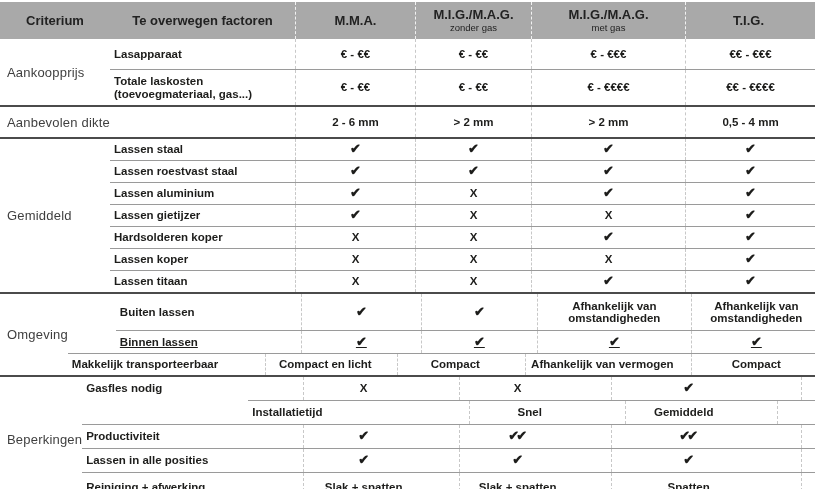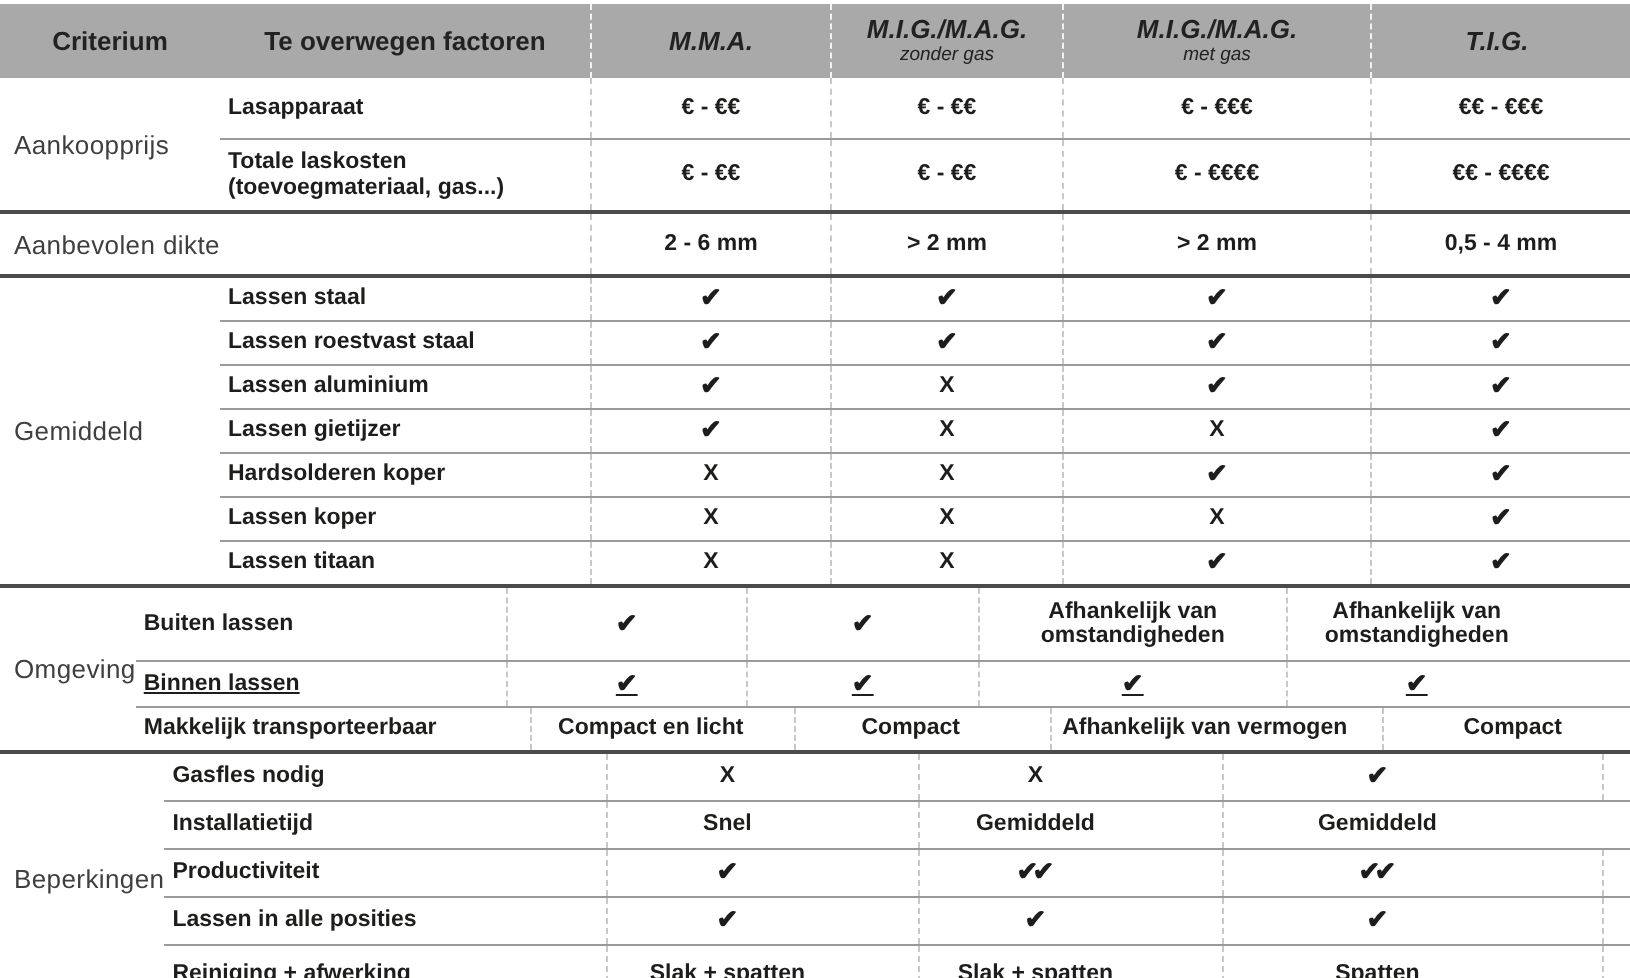--- a/index.html
+++ b/index.html
@@ -13,32 +13,32 @@
     --dash-header:#f2f2f2;
   }
   html,body{margin:0;padding:0;background:#ffffff;}
   body{font-family:"Liberation Sans", sans-serif;color:var(--text);}
   .page{width:815px;height:489px;background:#ffffff;overflow:hidden;position:relative;}
 
   
   .header{display:flex;height:37px;background:var(--header-bg);margin-top:2px;}
   .hcell{box-sizing:border-box;display:flex;flex-direction:column;align-items:center;justify-content:center;
          color:var(--header-text);font-weight:bold;font-size:13px;line-height:13px;}
-  .hcell.sep{border-left:1px dashed var(--dash-header);font-style:italic;}
+  .hcell.sep{border-left:1px dashed var(--dash-header);}
   .h0{width:110px;}.h1{width:185px;}.h2{width:120px;}.h3{width:116px;}.h4{width:154px;}.h5{width:116px;padding-left:10px;}
   .hsub{font-weight:normal;font-size:9.5px;line-height:11px;margin-top:1px;}
 
   
   .tbody{display:flex;flex-direction:column;}
   .group{display:flex;}
   .group + .group{border-top:2px solid var(--group-line);}
   .crit{box-sizing:border-box;width:110px;display:flex;align-items:center;padding-left:7px;
         font-size:13px;font-weight:300;letter-spacing:.2px;color:var(--crit-text);}
   .crit.wide{width:295px;}
-  .rows{flex:1;display:flex;flex-direction:column;}
+  .rows{flex:1;display:flex;flex-direction:column;align-items:flex-end;}
   .row{display:flex;align-items:stretch;}
   .row + .row{border-top:1px solid var(--row-line);}
   .factor{box-sizing:border-box;width:185px;display:flex;align-items:center;padding:2px 2px 2px 4px;
           font-size:11.5px;font-weight:bold;line-height:13px;white-space:pre-line;}
   .val{box-sizing:border-box;display:flex;align-items:center;justify-content:center;text-align:center;
        border-left:1px dashed var(--dash-body);font-size:11.5px;font-weight:bold;line-height:12.5px;padding:2px 3px;}
   .v0{width:120px;}.v1{width:116px;}.v2{width:154px;}.v3{width:130px;}
   .val.chk{font-size:13px;}
   .val.dbl{letter-spacing:-3px;padding-right:6px;}
 

